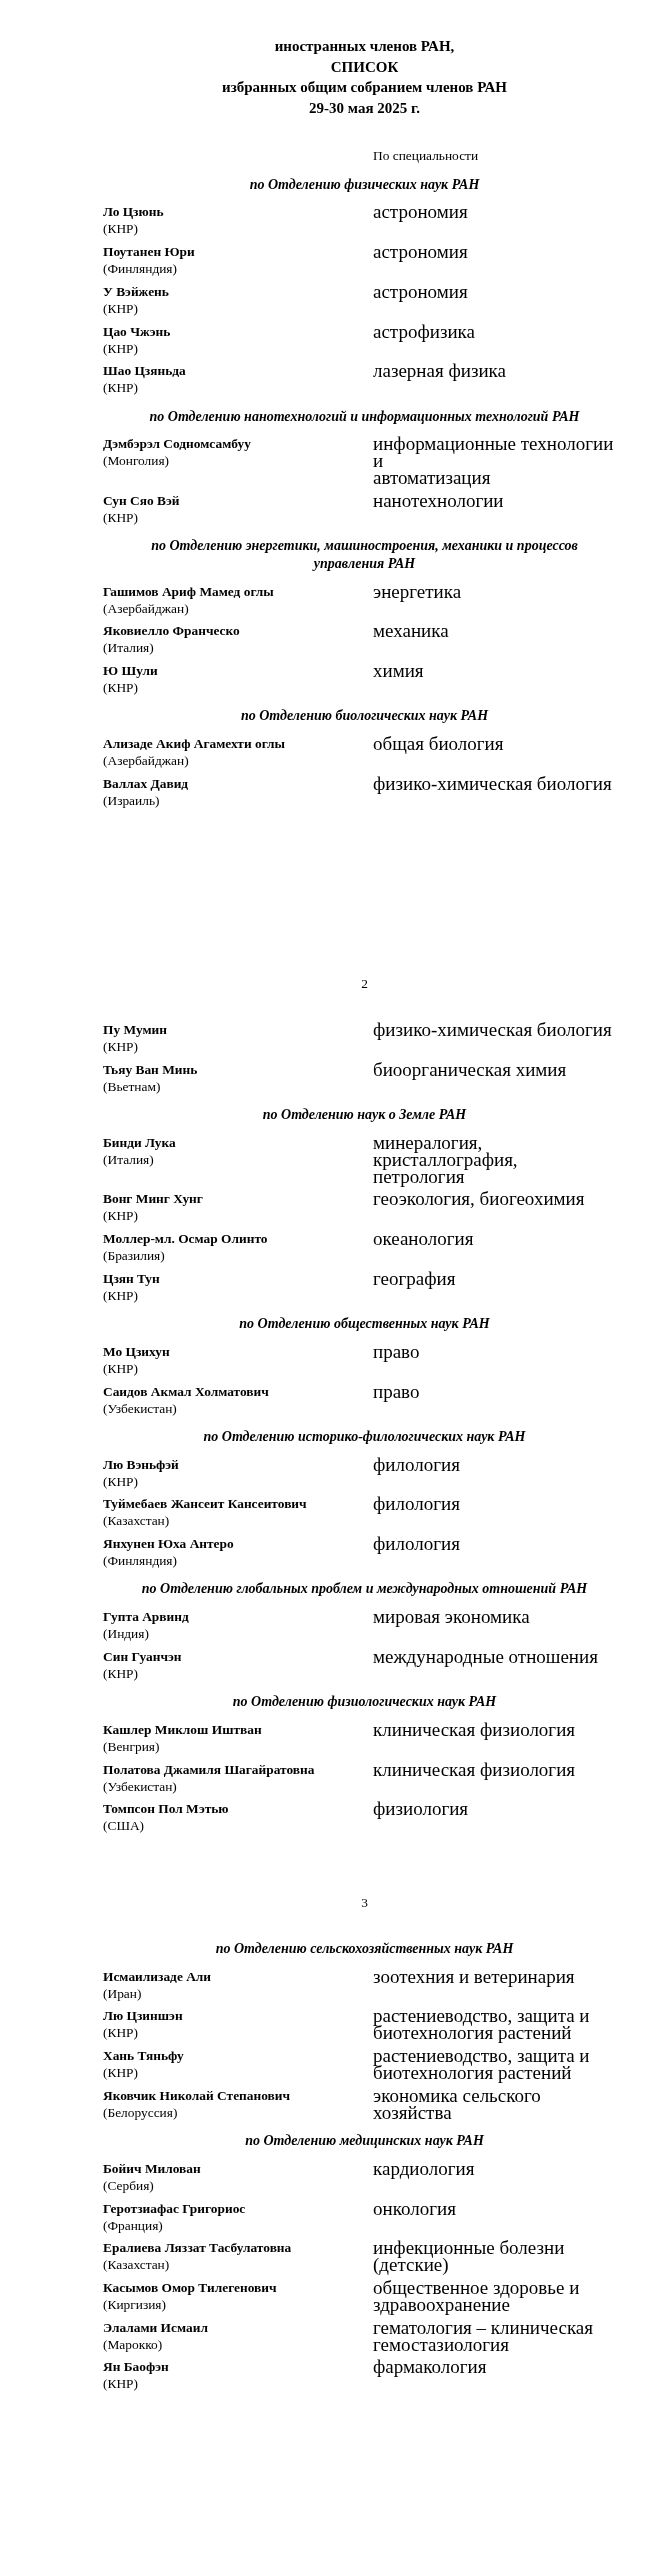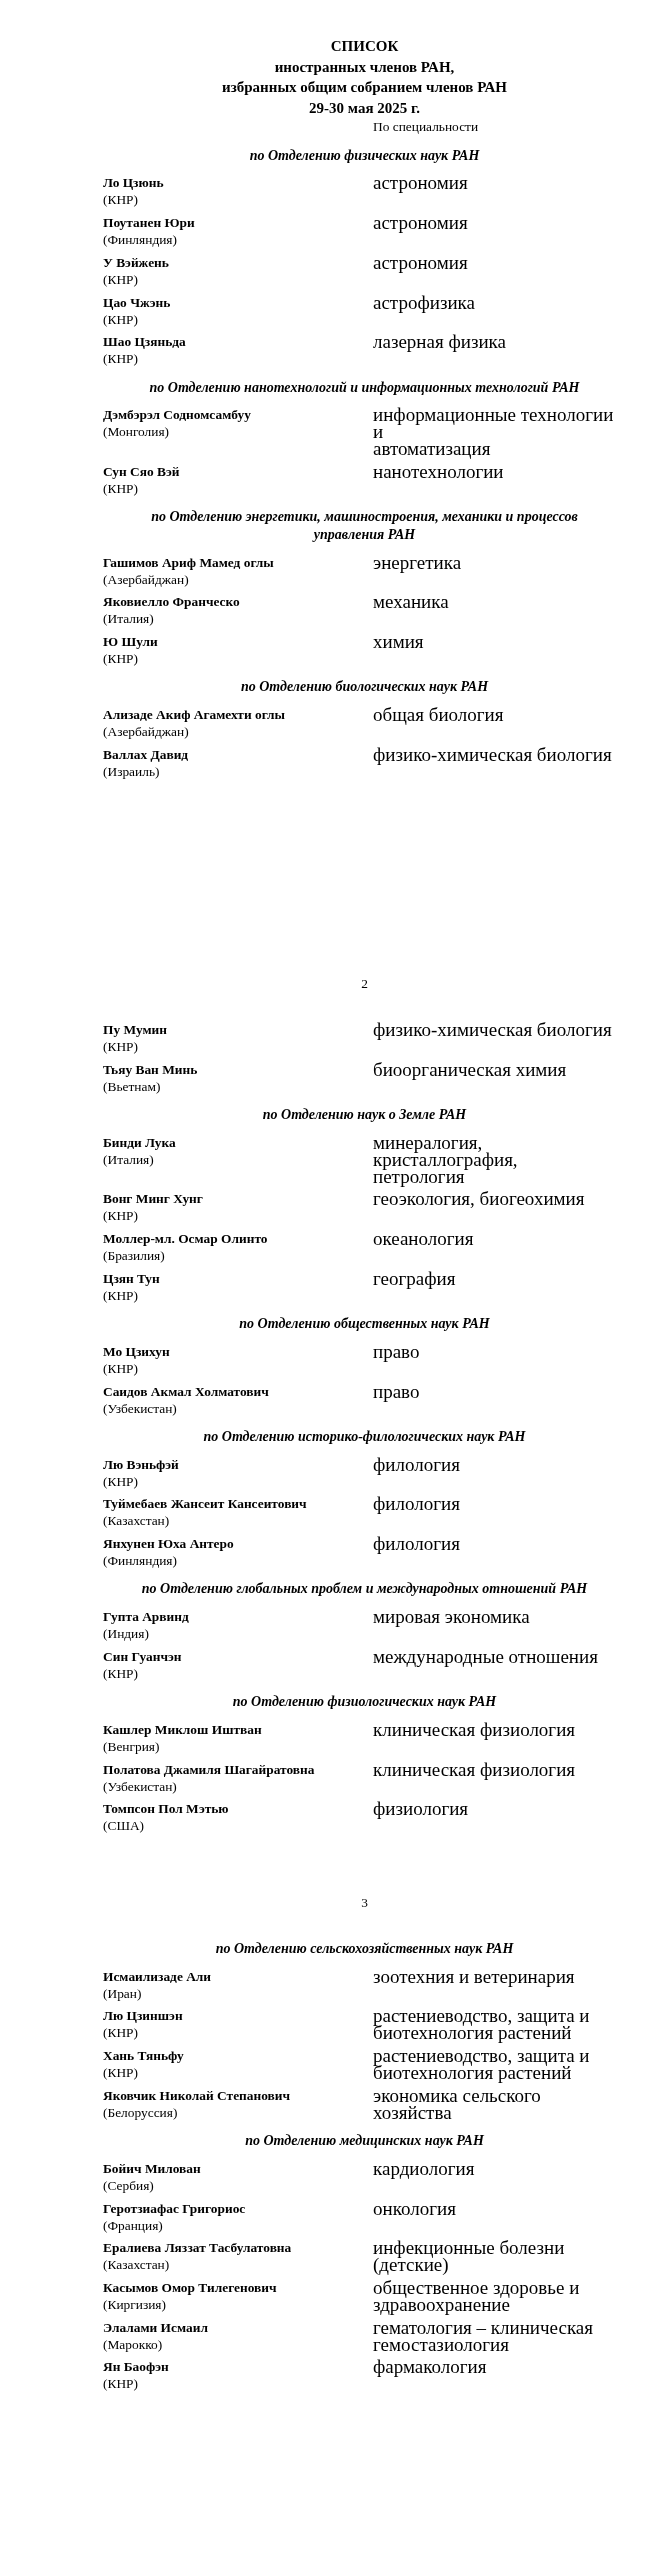--- a/index.html
+++ b/index.html
@@ -29,21 +29,21 @@
     font-size: 15px;
     line-height: 20.6px;
   }
   .page-number {
     text-align: center;
     font-size: 13.4px;
     line-height: 17px;
     margin-bottom: 29px;
   }
   .row { display: flex; }
-  .spec-note-row { }
+  .spec-note-row { margin-top: 29px; }
   .name-col { width: 270px; flex: 0 0 270px; }
   .spec-col { width: 242px; flex: 0 0 242px; }
   .spec-note { font-size: 13.4px; line-height: 17px; }
 
   .section-head {
     font-weight: bold;
     font-style: italic;
     font-size: 14px;
     line-height: 17.5px;
     text-align: center;
@@ -59,22 +59,22 @@
   .m-name { font-weight: bold; font-size: 13.4px; line-height: 17px; }
   .m-country { font-size: 13.4px; line-height: 17px; }
   .m-spec { font-size: 19px; line-height: 17px; white-space: pre-line; }
 </style>
 </head>
 <body>
 
 <main class="doc">
     <section class="page p1">
       <header class="title-block">
+        <div class="title-line">иностранных членов РАН,</div>
         <div class="title-line">СПИСОК</div>
-        <div class="title-line">иностранных членов РАН,</div>
         <div class="title-line">избранных общим собранием членов РАН</div>
         <div class="title-line">29-30 мая 2025 г.</div>
       </header>
       <div class="row spec-note-row">
         <div class="name-col"></div>
         <div class="spec-col"><span class="spec-note">По специальности</span></div>
       </div>
       <h2 class="section-head">по Отделению физических наук РАН</h2>
       <div class="member">
         <div class="name-col">

